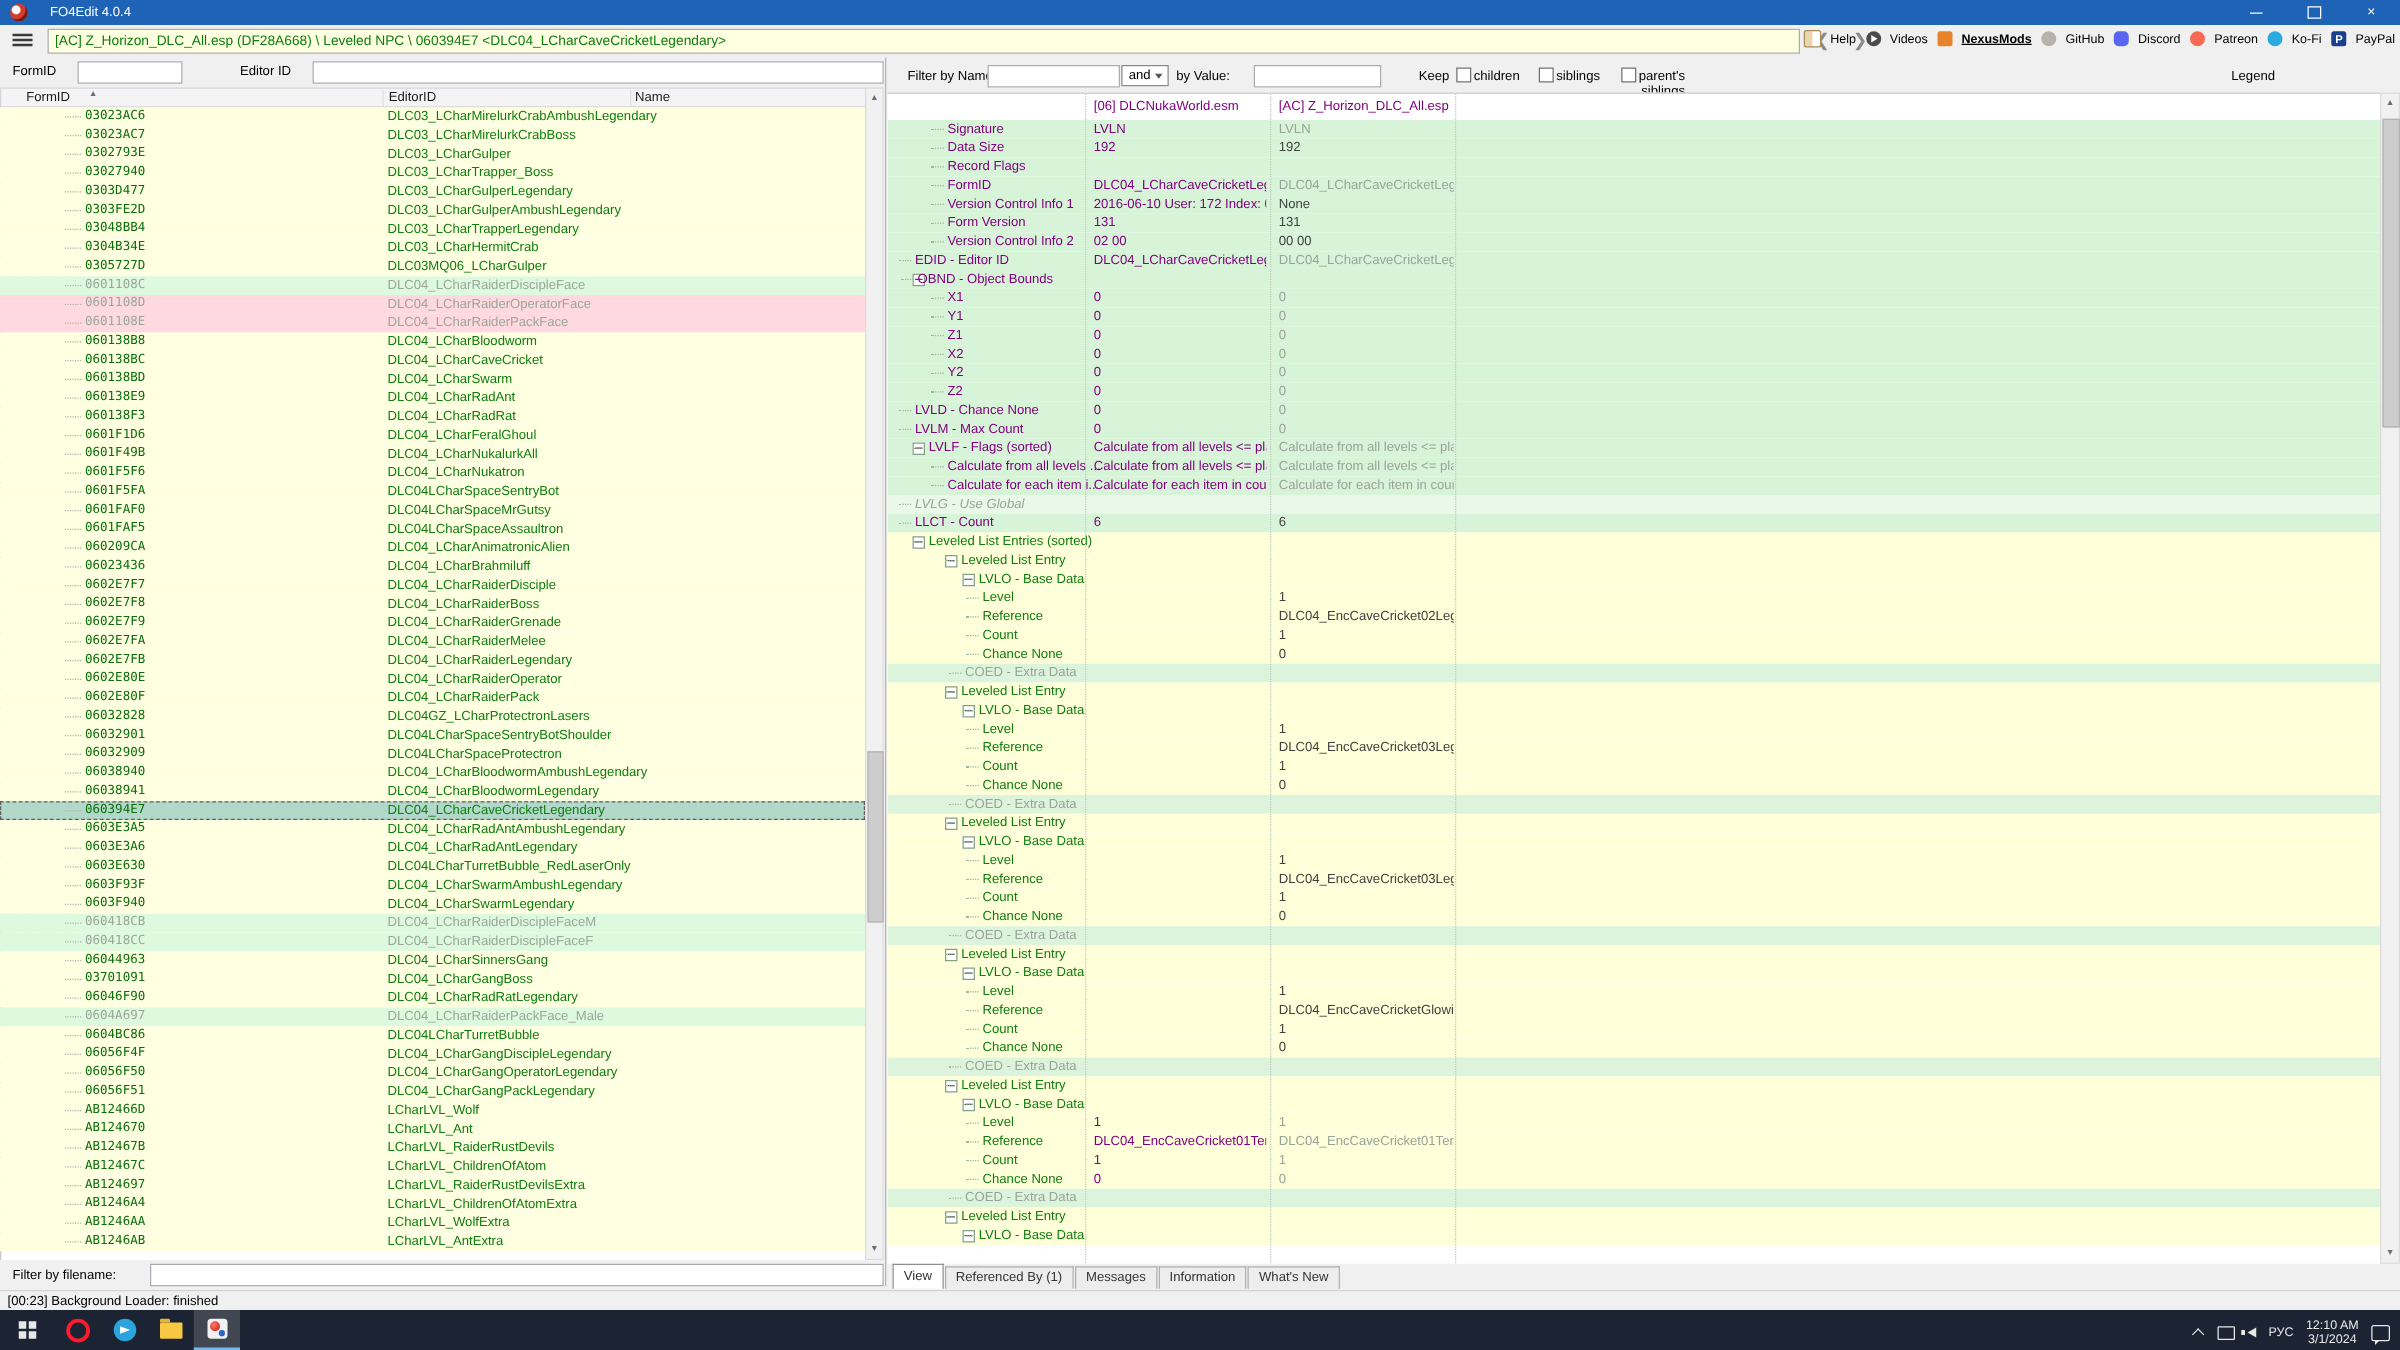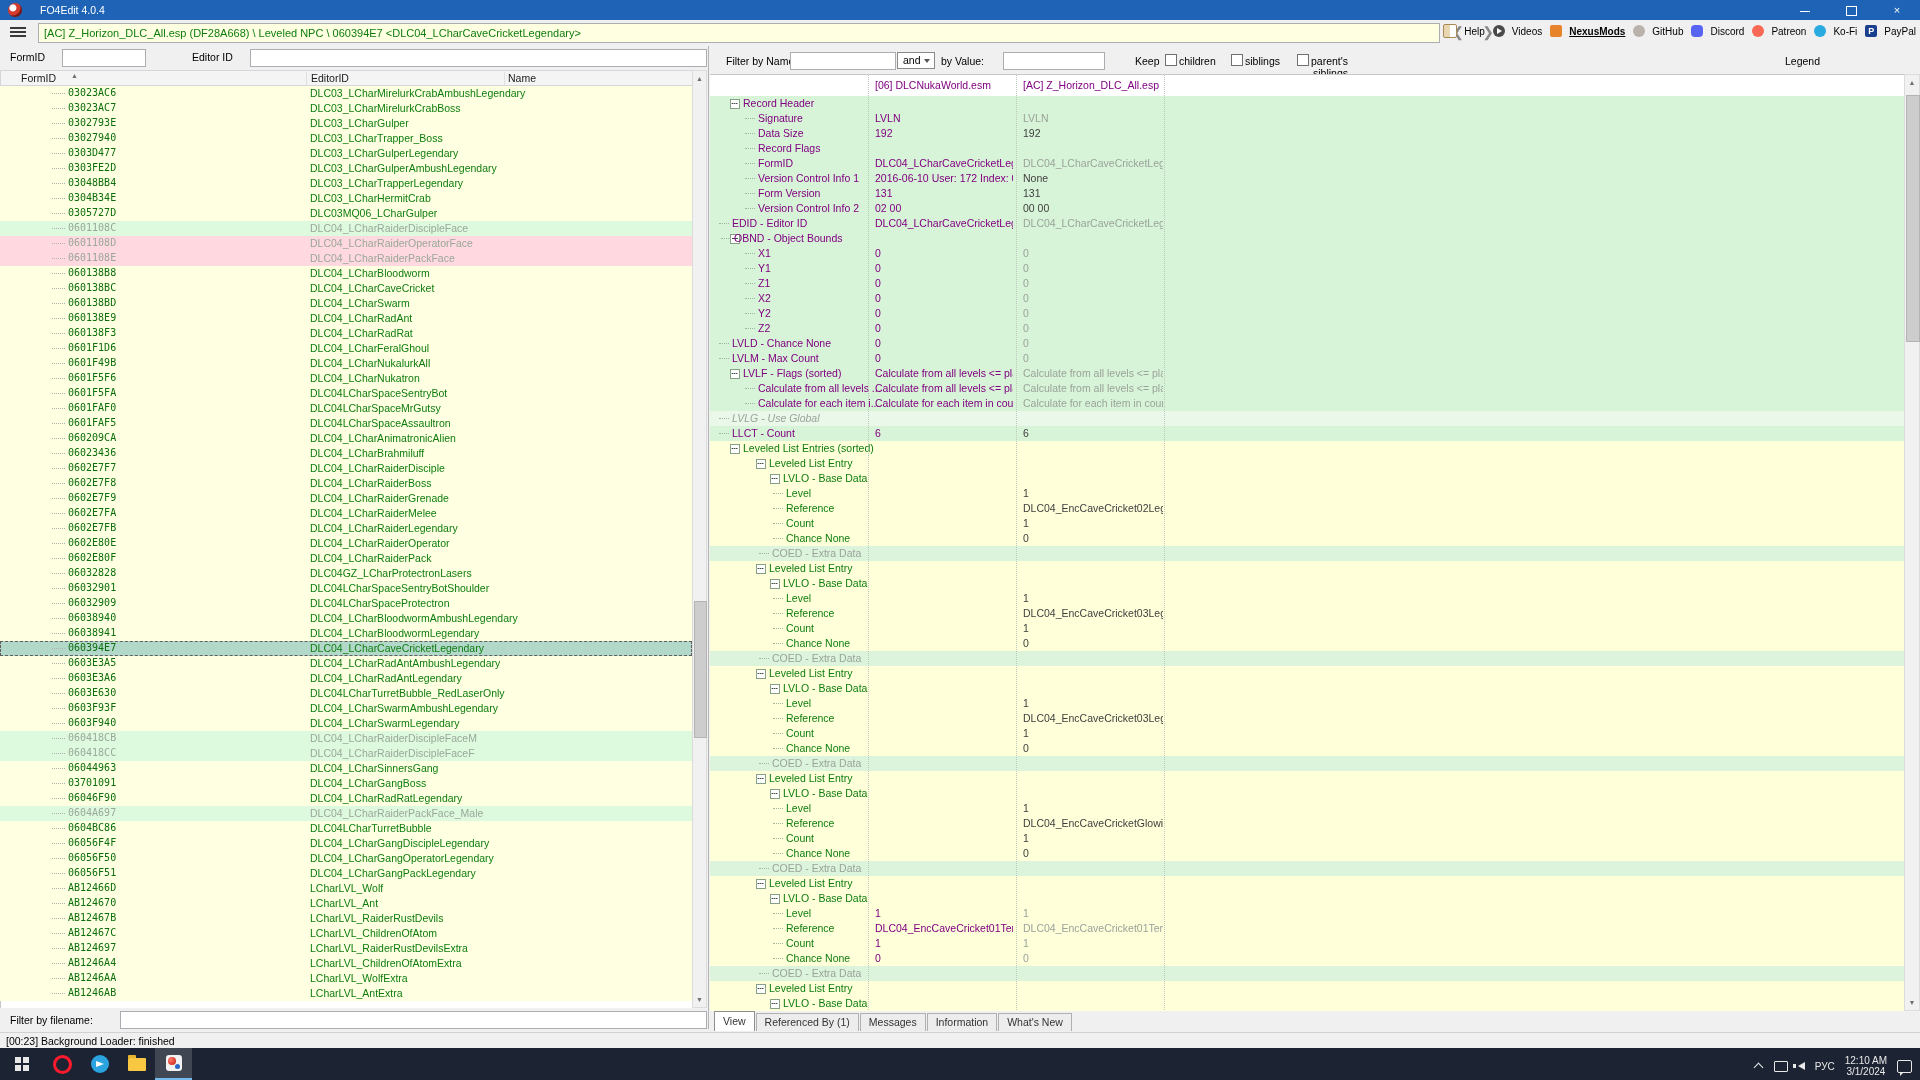--- a/index.html
+++ b/index.html
@@ -481,24 +481,20 @@
 </div>
 <span id="legend-label" class="abs">Legend</span>
 
 <div id="rtable" class="abs">
   <div id="rheader">
     <span style="left:165px;">[06] DLCNukaWorld.esm</span>
     <span style="left:313px;">[AC] Z_Horizon_DLC_All.esp</span>
   </div>
   <div id="rrows">
       <div class="rrow bg-g">
-        <div class="grpico" style="left: 20px;"></div>
-        <span class="lbl " style="left: 33px;">Record Header</span>
-      </div>
-      <div class="rrow bg-g">
         <span class="lbl " style="left: 48px;">Signature</span>
         <span class="v1 vp">LVLN</span>
         <span class="v2 vy">LVLN</span>
       </div>
       <div class="rrow bg-g">
         <span class="lbl " style="left: 48px;">Data Size</span>
         <span class="v1 vp">192</span>
         <span class="v2 vd">192</span>
       </div>
       <div class="rrow bg-g">

